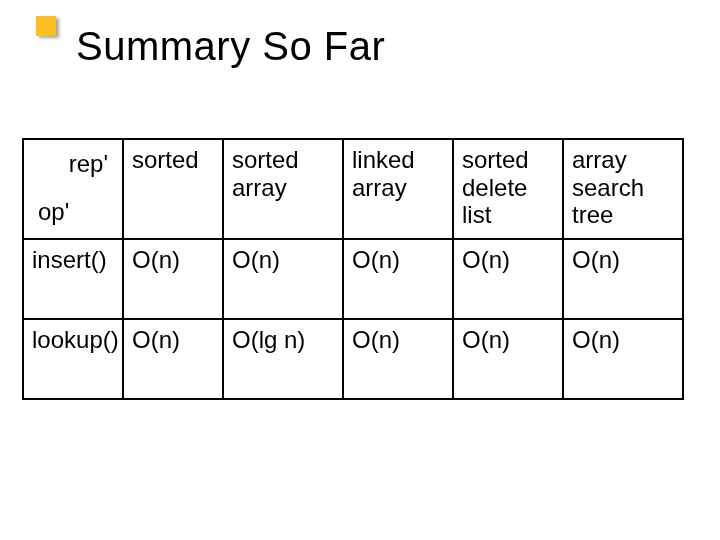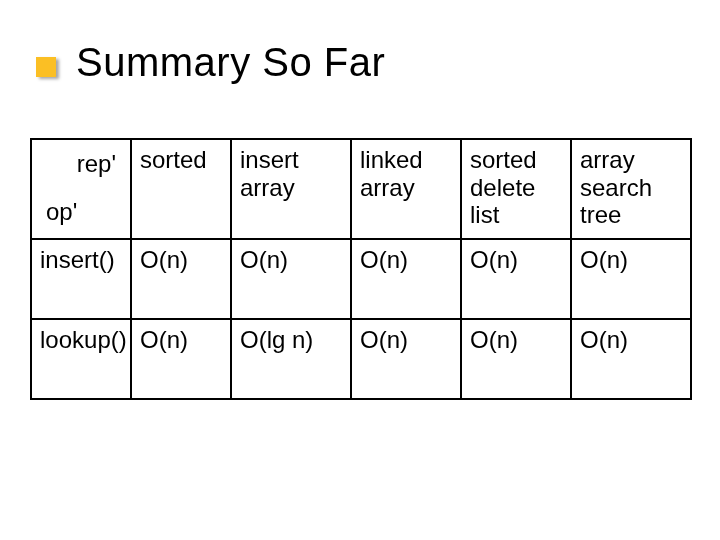--- a/index.html
+++ b/index.html
@@ -14,41 +14,40 @@
   }
   .slide {
     position: relative;
     width: 720px;
     height: 540px;
     box-sizing: border-box;
   }
   .title-wrap {
     position: absolute;
     left: 36px;
-    top: 40px;
+    top: 24px;
     display: flex;
-    align-items: flex-end;
   }
   .title-square {
     width: 20px;
     height: 20px;
     background: #fbbf24;
     box-shadow: 3px 2px 3px rgba(0,0,0,0.35);
     margin-right: 20px;
     transform: translateY(-8px);
   }
   .title-text {
     font-size: 40px;
     font-weight: 400;
     letter-spacing: 0.5px;
     color: #000;
   }
   .tbl-wrap {
     position: absolute;
-    left: 30px;
+    left: 22px;
     top: 138px;
     width: 642px;
   }
   table.cmp {
     border-collapse: collapse;
     width: 100%;
     table-layout: fixed;
   }
   table.cmp td {
     border: 2.5px solid #000;
@@ -106,21 +105,21 @@
       </colgroup>
       <tbody>
           <tr>
         <td>
           <div class="hdr-cell">
             <span class="rep-label">rep'</span>
             <span class="op-label">op'</span>
           </div>
         </td>
         <td>sorted</td>
-        <td>insert array</td>
+        <td>sorted array</td>
         <td>linked array</td>
         <td>sorted delete list</td>
         <td>array search tree</td>
       </tr>
       <tr class="body">
         <td>insert()</td>
         <td>O(n)</td>
         <td>O(n)</td>
         <td>O(n)</td>
         <td>O(n)</td>

